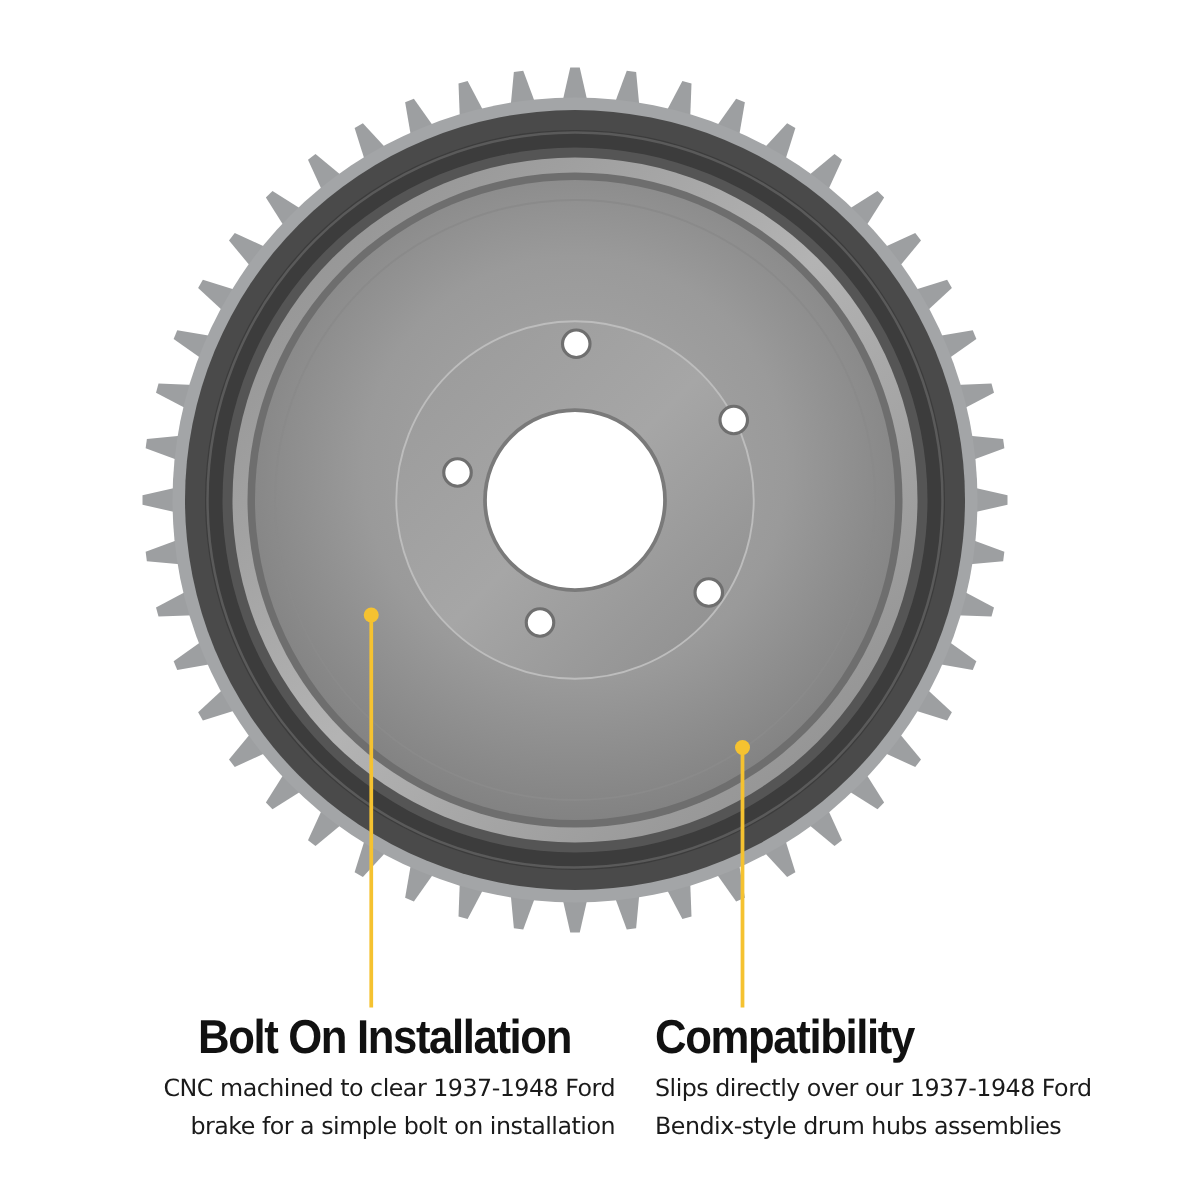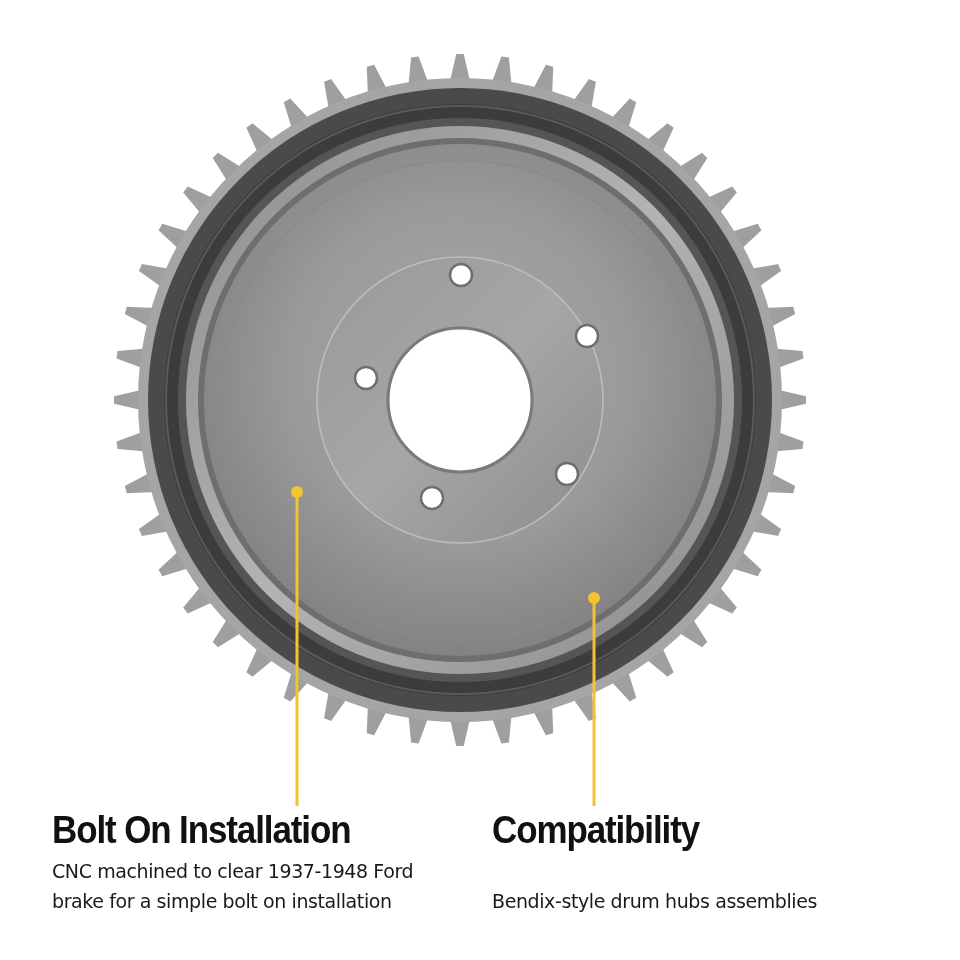--- a/index.html
+++ b/index.html
@@ -1,22 +1,22 @@
 <!DOCTYPE html>
 <html><head>
 <meta charset="utf-8">
 <style>
   html,body{margin:0;padding:0;background:#ffffff;}
   body{width:960px;height:960px;position:relative;overflow:hidden;font-family:"Liberation Sans",sans-serif;}
   #stage{position:absolute;left:0;top:0;width:960px;height:960px;}
   .callout{position:absolute;top:808px;}
   .callout h2{margin:0;font-family:"Liberation Sans",sans-serif;font-weight:700;font-size:38px;letter-spacing:-1.2px;color:#111111;line-height:44px;transform:scaleX(0.92);transform-origin:left center;white-space:nowrap;}
   .callout p{margin:4px 0 0 0;font-family:"DejaVu Sans",sans-serif;font-size:19px;line-height:30px;color:#1a1a1a;letter-spacing:-0.4px;}
-  #callout-left{left:52px;width:440px;}
-  #callout-right{left:492px;width:430px;}
+  #callout-left{left:52px;width:440px;text-align:right;}
+  #callout-right{left:524px;width:430px;}
 </style>
 </head>
 <body>
 
 <div id="stage">
   <svg width="960" height="960" viewBox="0 0 960 960">
     <defs>
       <radialGradient id="faceGrad" cx="50%" cy="45%" r="60%">
         <stop offset="0%" stop-color="#a9a9a9"></stop>
         <stop offset="55%" stop-color="#9a9a9a"></stop>
@@ -120,17 +120,17 @@
     <h2>Bolt On Installation</h2>
     <p>
       <span>CNC machined to clear 1937-1948 Ford</span><br>
       <span>brake for a simple bolt on installation</span>
     </p>
   </div>
 
   <div class="callout" id="callout-right">
     <h2>Compatibility</h2>
     <p>
-      <br>
+      <span>Slips directly over our 1937-1948 Ford</span><br>
       <span>Bendix-style drum hubs assemblies</span>
     </p>
   </div>
 </div>
 
 </body></html>

